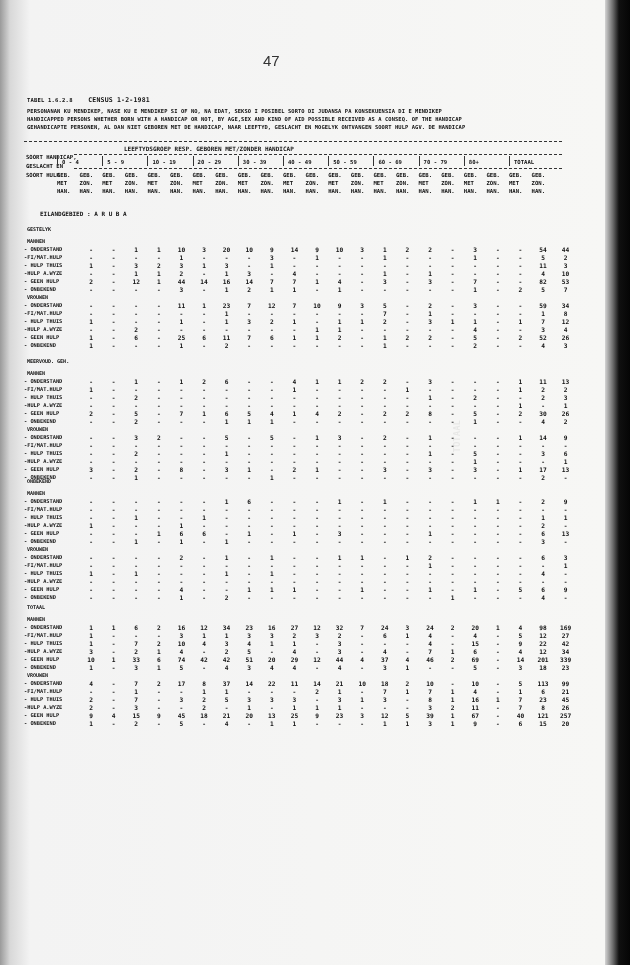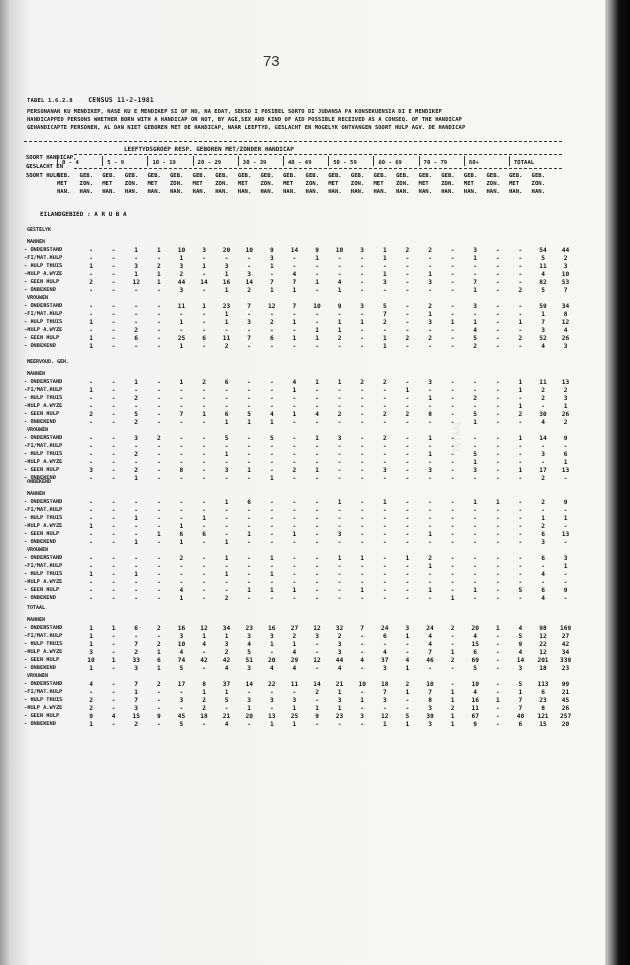--- a/index.html
+++ b/index.html
@@ -48,25 +48,25 @@
   }
   .ghost {
     position: absolute; color: rgba(0,0,0,0.06); font-size: 9px; font-weight: bold;
     writing-mode: vertical-rl; transform: rotate(180deg);
   }
 </style>
 </head>
 <body>
 
 <div class="page">
-  <div class="page-number">73</div>
+  <div class="page-number">47</div>
 
   <div class="table-id">
     <span>TABEL 1.6.2.8</span>
-    <span class="census">CENSUS 11-2-1981</span>
+    <span class="census">CENSUS 1-2-1981</span>
   </div>
 
   <div class="titles">
     <div>PERSONANAN KU MENDIKEP, NASE KU E MENDIKEP SI OF NO, NA EDAT, SEKSO I POSIBEL SORTO DI JUDANSA PA KONSEKUENSIA DI E MENDIKEP</div>
     <div>HANDICAPPED PERSONS WHETHER BORN WITH A HANDICAP OR NOT, BY AGE,SEX AND KIND OF AID POSSIBLE RECEIVED AS A CONSEQ. OF THE HANDICAP</div>
     <div>GEHANDICAPTE PERSONEN, AL DAN NIET GEBOREN MET DE HANDICAP, NAAR LEEFTYD, GESLACHT EN MOGELYK ONTVANGEN SOORT HULP AGV. DE HANDICAP</div>
   </div>
 
   <div class="header" id="hdr">
     <div class="rule" style="top:0;"></div>

